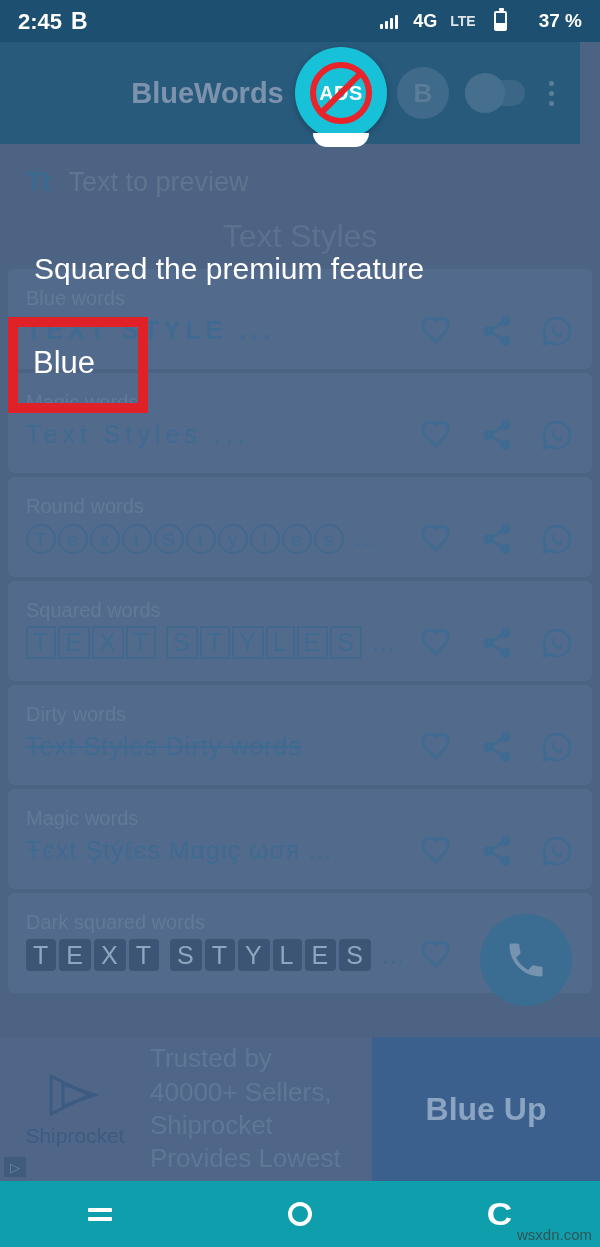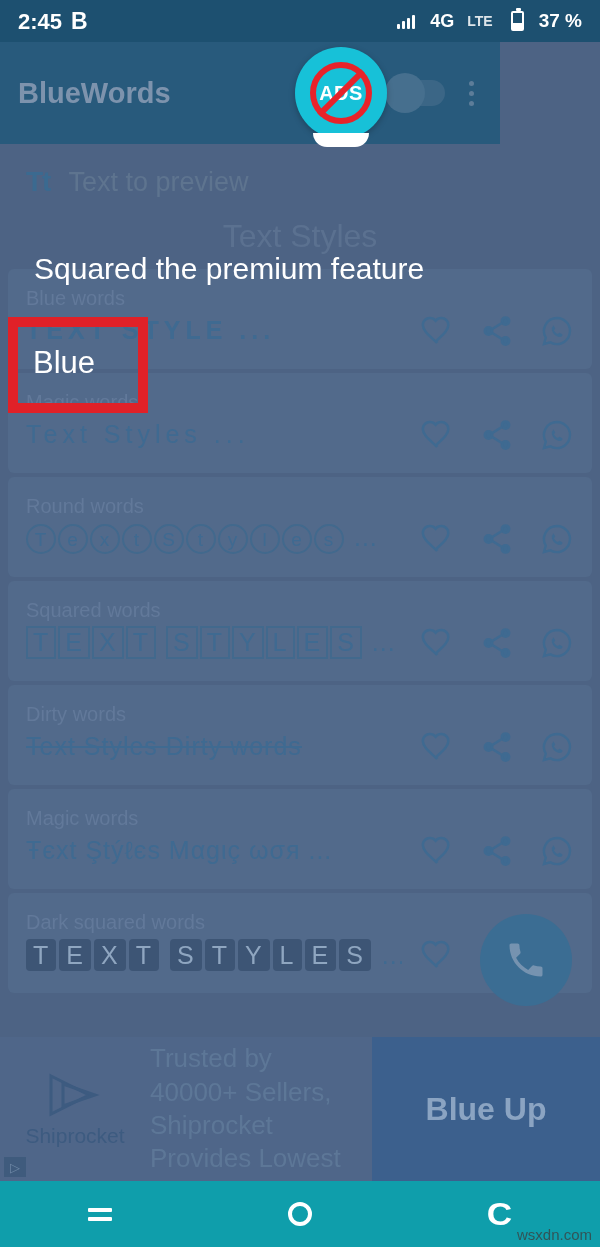--- a/index.html
+++ b/index.html
@@ -80,32 +80,33 @@
     background: linear-gradient(to top, #ffffff 0 37%, transparent 37% 100%);
   }
   .batt::before {
     content: "";
     position: absolute;
     top: -5px; left: 3px;
     width: 5px; height: 3px;
     background: #ffffff;
     border-radius: 1px;
   }
-  .batt-pct { font-size: 19px; font-weight: bold; margin-left: 0; }
+  .batt-pct { font-size: 19px; font-weight: bold; margin-left: 17px; }
 
   
   #app-bar {
     position: absolute;
     top: 42px; left: 0;
-    width: 500px; height: 102px;
+    width: 580px; height: 102px;
     background: #285a7c;
     display: flex;
     align-items: center;
     padding: 0 18px;
     z-index: 20;
+    text-align: center;
   }
   #app-title {
     color: #7d93ad;
     font-size: 29px;
     font-weight: bold;
     flex: 1;
   }
   .bar-actions {
     display: flex;
     align-items: center;

